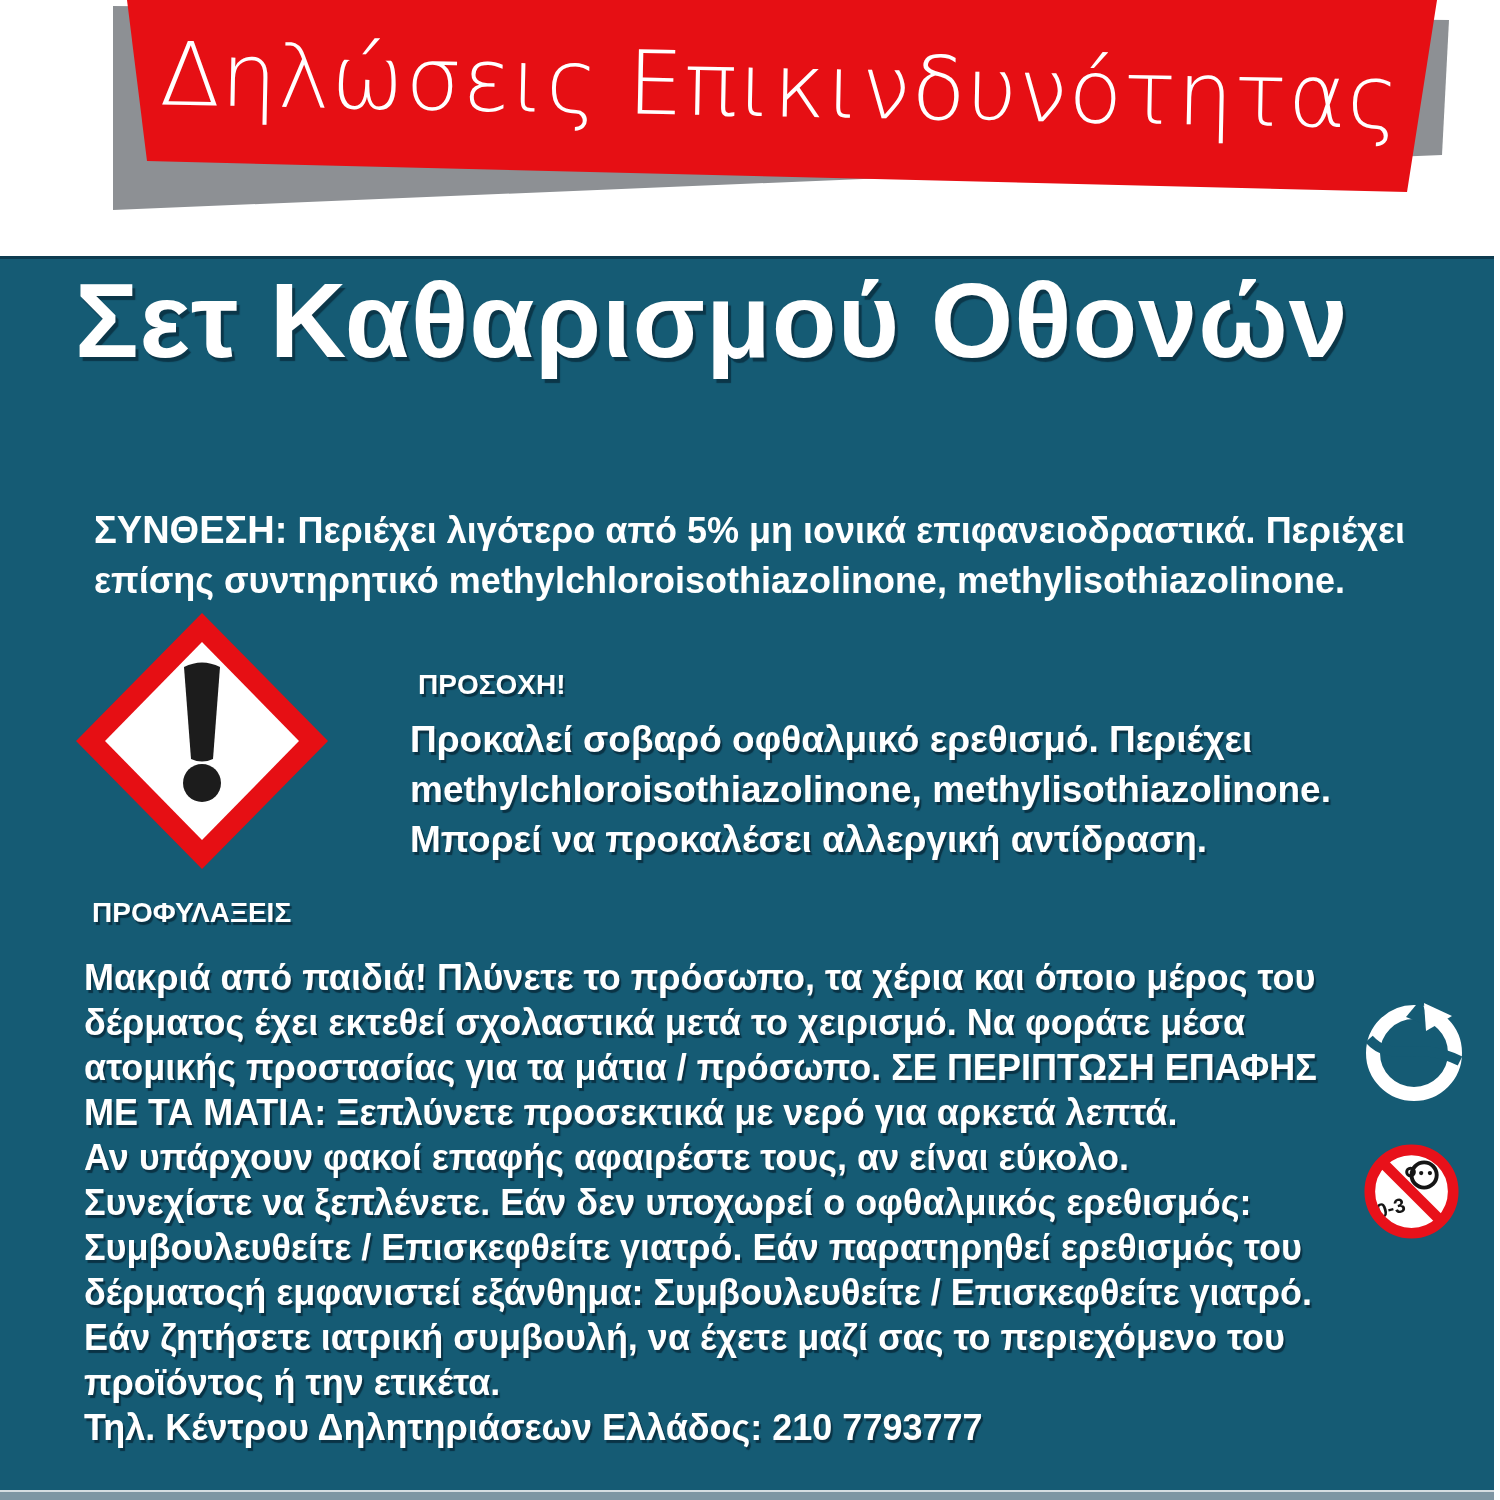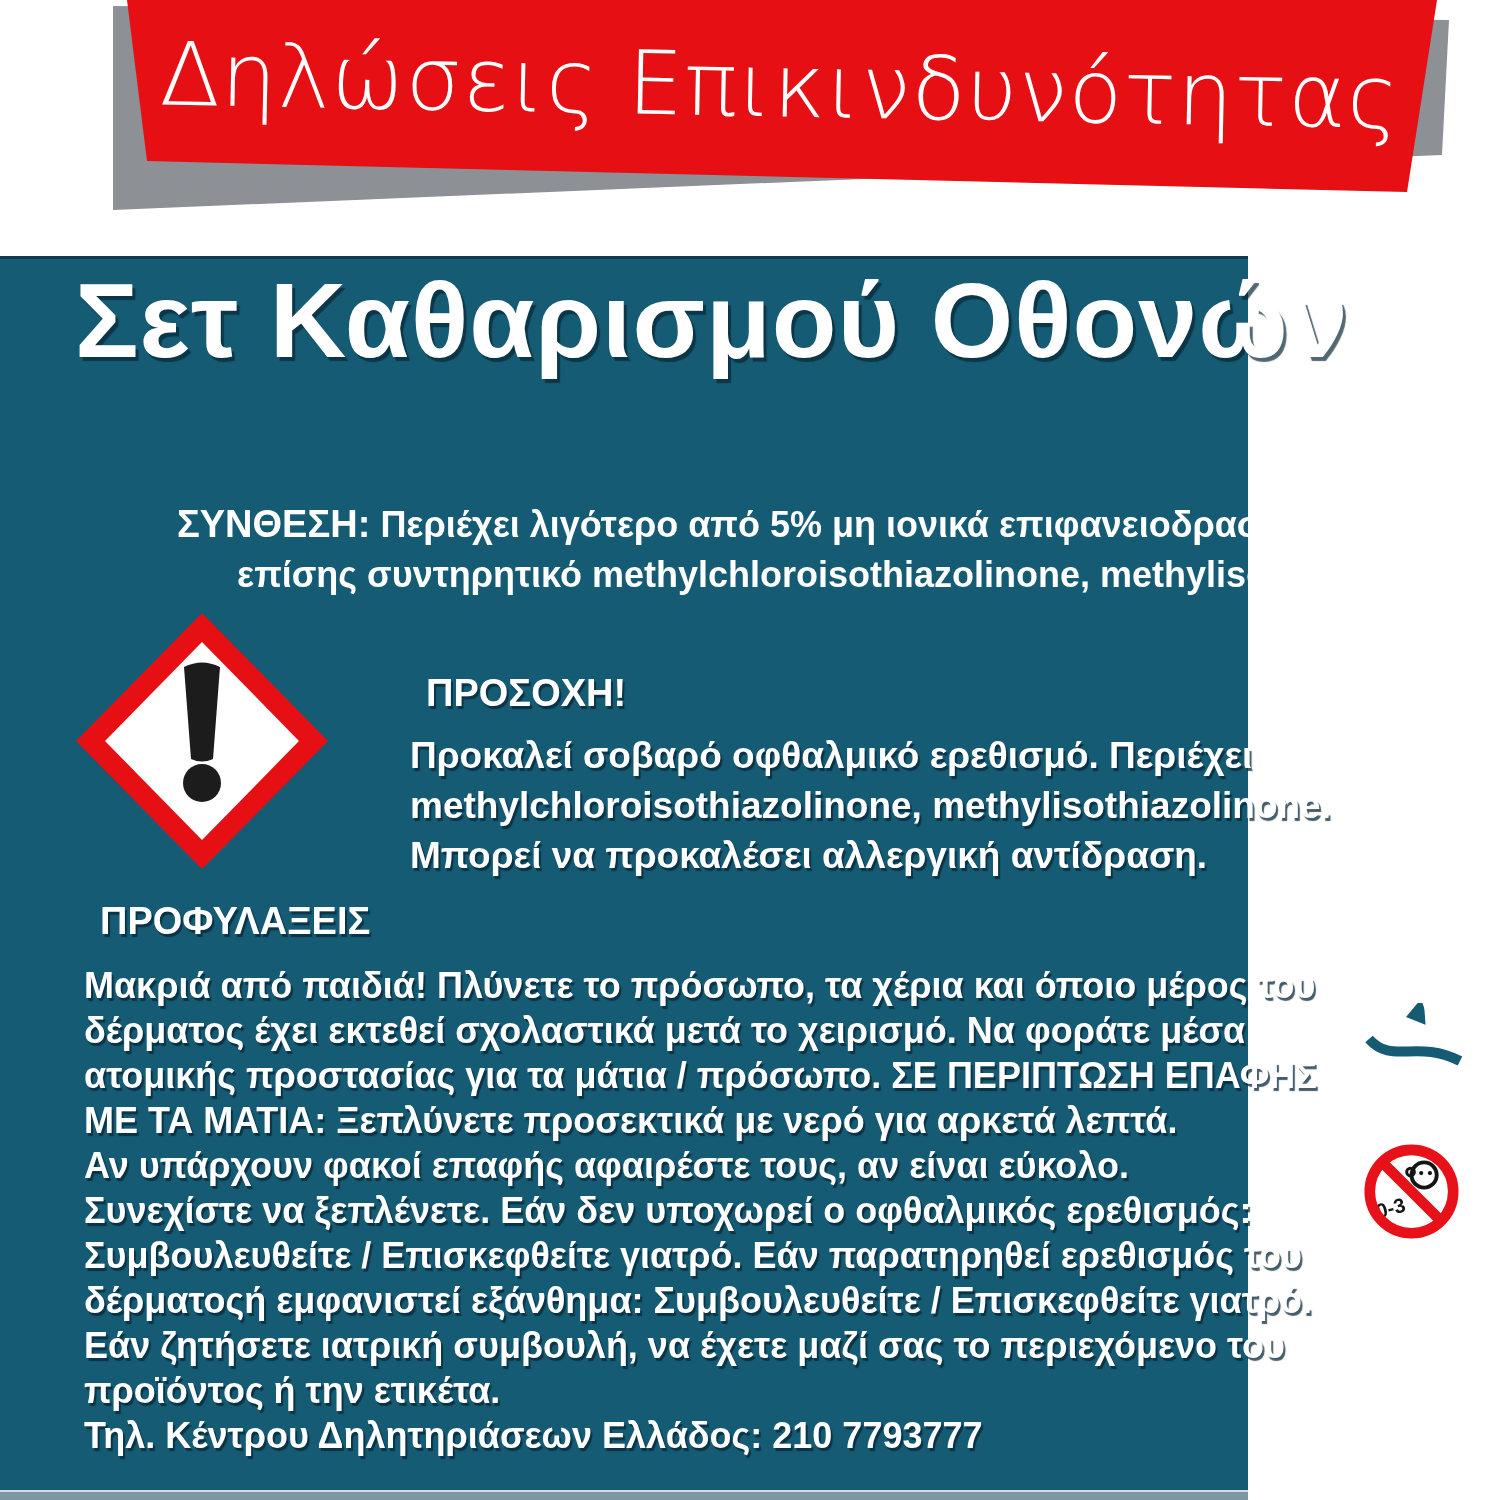--- a/index.html
+++ b/index.html
@@ -11,43 +11,43 @@
   .banner-wrap{position:absolute;left:0;top:0;width:1500px;height:260px;}
   .banner-wrap svg{position:absolute;left:0;top:0;}
   .banner-title{
     position:absolute;left:140px;top:22px;width:1280px;text-align:center;
     font-family:"DejaVu Sans","Liberation Sans",sans-serif;
     font-weight:200;font-size:88px;color:#ffffff;letter-spacing:1px;
     transform:rotate(1.1deg);transform-origin:left center;white-space:nowrap;
   }
   
   .panel{
-    position:absolute;left:0;top:256px;width:1248px;height:1244px;
+    position:absolute;left:0;top:256px;width:1494px;height:1244px;
     background:#155b74;border-top:3px solid #0d3c50;box-sizing:border-box;
     color:#ffffff;
   }
   .panel .shadowed{text-shadow:2px 3px 1px rgba(7,38,54,0.75);}
   .title-el{
     position:absolute;left:75px;top:8px;margin:0;font-size:106px;line-height:1;
     font-weight:800;letter-spacing:1px;text-shadow:3px 4px 1px rgba(7,38,54,0.7);
     white-space:nowrap;
   }
   .title-en{
     position:absolute;left:78px;top:130px;margin:0;font-size:74px;line-height:1;
     font-weight:700;text-shadow:3px 4px 1px rgba(7,38,54,0.7);white-space:nowrap;
   }
   .composition{
-    position:absolute;left:82px;top:234px;width:1400px;margin:6px;
-    font-size:36px;font-weight:700;line-height:50px;white-space:pre-line;text-align:right;
+    position:absolute;left:82px;top:234px;width:1400px;margin:12px;
+    font-size:36px;font-weight:700;line-height:50px;white-space:pre-line;
   }
   .composition .lbl{font-size:38px;font-weight:900;}
   .ghs-icon{position:absolute;left:74px;top:352px;}
   .warning-block{position:absolute;left:410px;top:396px;width:1050px;}
   .warning-block h3,.precautions-block h3{
-    margin:16px;font-size:38px;font-weight:900;line-height:44px;
+    margin:8px;font-size:28px;font-weight:900;line-height:44px;
   }
   .warning-block p{
     margin:8px 0 0 0;font-size:37px;font-weight:700;line-height:50px;white-space:pre-line;
   }
   .precautions-block{position:absolute;left:84px;top:624px;width:1340px;}
   .precautions-block p{
     margin:20px 0 0 0;font-size:36px;font-weight:700;line-height:45px;white-space:pre-line;
   }
   .green-dot-icon{position:absolute;left:1363px;top:744px;}
   .age-icon{position:absolute;left:1363px;top:884px;}

